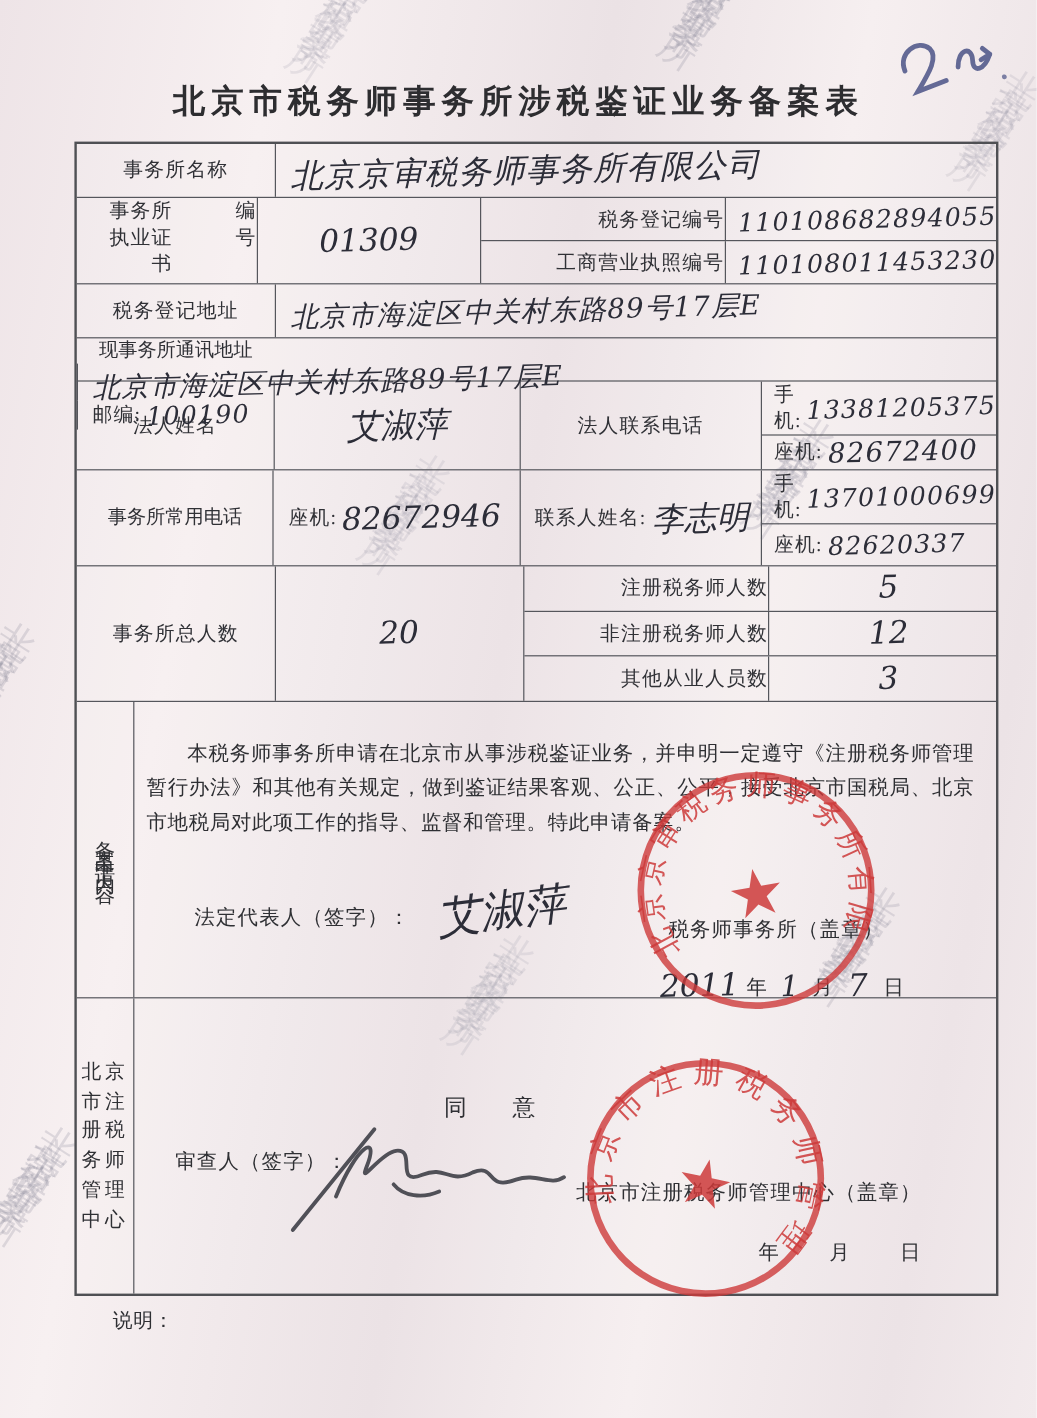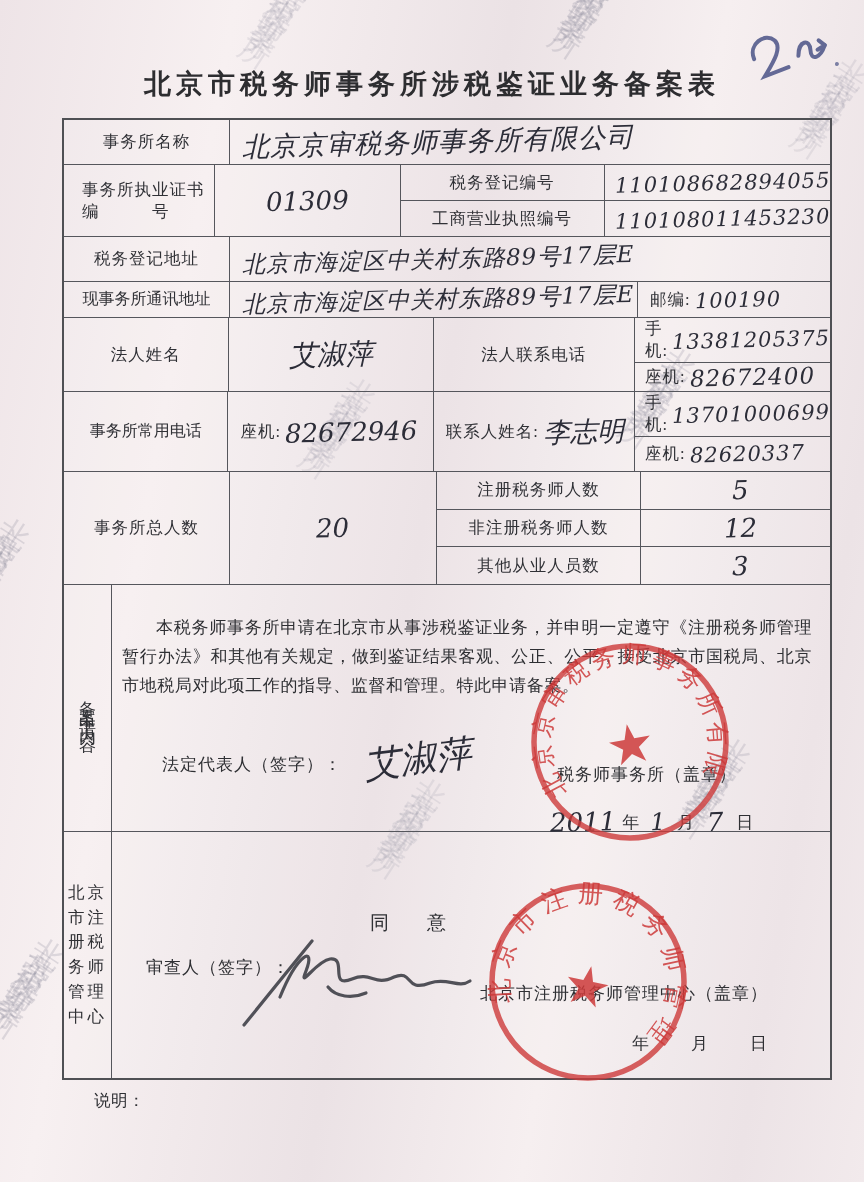--- a/index.html
+++ b/index.html
@@ -24,21 +24,21 @@
   .row + .row{border-top:1.6px solid #55565c;}
   .cell{box-sizing:border-box;display:flex;align-items:center;}
   .cell + .cell{border-left:1.6px solid #55565c;}
   .c1{width:165px;justify-content:center;text-align:right;}
   .c2{width:207px;}
   .c3{width:203px;}
   .cflex{flex:1;}
   .stack{flex:1;display:flex;flex-direction:column;align-items:stretch;padding:0;}
   .sub-row{flex:1;display:flex;box-sizing:border-box;}
   .sub-row + .sub-row{border-top:1.6px solid #55565c;}
-  .sub-label{width:203px;display:flex;align-items:center;justify-content:center;box-sizing:border-box;}
+  .sub-label{width:203px;display:flex;align-items:center;justify-content:flex-end;box-sizing:border-box;}
   .sub-value{flex:1;border-left:1.6px solid #55565c;display:flex;align-items:center;box-sizing:border-box;padding-left:10px;}
   .lbl{font-size:16.5px;color:#303136;letter-spacing:1px;}
   .small-lbl{font-size:16px;color:#303136;}
   .pad{padding-left:12px;}
   .center{justify-content:center;text-align:center;}
   
   .hw{display:inline-block;font-family:"DejaVu Serif","Liberation Serif",serif;font-style:italic;
     color:#2c2d38;transform:rotate(-1.5deg);}
   .hw-name{font-size:27px;letter-spacing:1px;}
   .hw-num{font-size:21px;letter-spacing:1px;}
@@ -97,21 +97,21 @@
     <div class="row" style="height:44px;">
       <div class="cell c1">
           <span class="lbl">事务所名称</span>
         </div>
       <div class="cell cflex pad">
           <span class="hw hw-name">北京京审税务师事务所有限公司</span>
         </div>
     </div>
 
     <div class="row" style="height:72px;">
-      <div class="cell c1" style="flex-direction:column;justify-content:center;align-items:flex-start;padding-left:18px;">
+      <div class="cell c1" style="flex-direction:row;justify-content:center;align-items:flex-start;padding-left:18px;">
         <span class="lbl">事务所执业证书</span>
         <span class="lbl">编　　　号</span>
       </div>
       <div class="cell c2 center">
           <span class="hw hw-big">01309</span>
         </div>
       <div class="cell stack">
         <div class="sub-row">
           <div class="sub-label">
               <span class="lbl">税务登记编号</span>
@@ -133,21 +133,21 @@
 
     <div class="row" style="height:45px;">
       <div class="cell c1">
           <span class="lbl">税务登记地址</span>
         </div>
       <div class="cell cflex pad">
           <span class="hw hw-addr">北京市海淀区中关村东路89号17层E</span>
         </div>
     </div>
 
-    <div class="row" style="height:36px;">
+    <div class="row" style="height:36px;flex-direction:column;">
       <div class="cell c1">
           <span class="small-lbl">现事务所通讯地址</span>
         </div>
       <div class="cell pad" style="width:408px;">
           <span class="hw hw-addr">北京市海淀区中关村东路89号17层E</span>
         </div>
       <div class="cell cflex pad">
         <span class="lbl">邮编:</span>&nbsp;
         <span class="hw hw-num">100190</span>
       </div>

